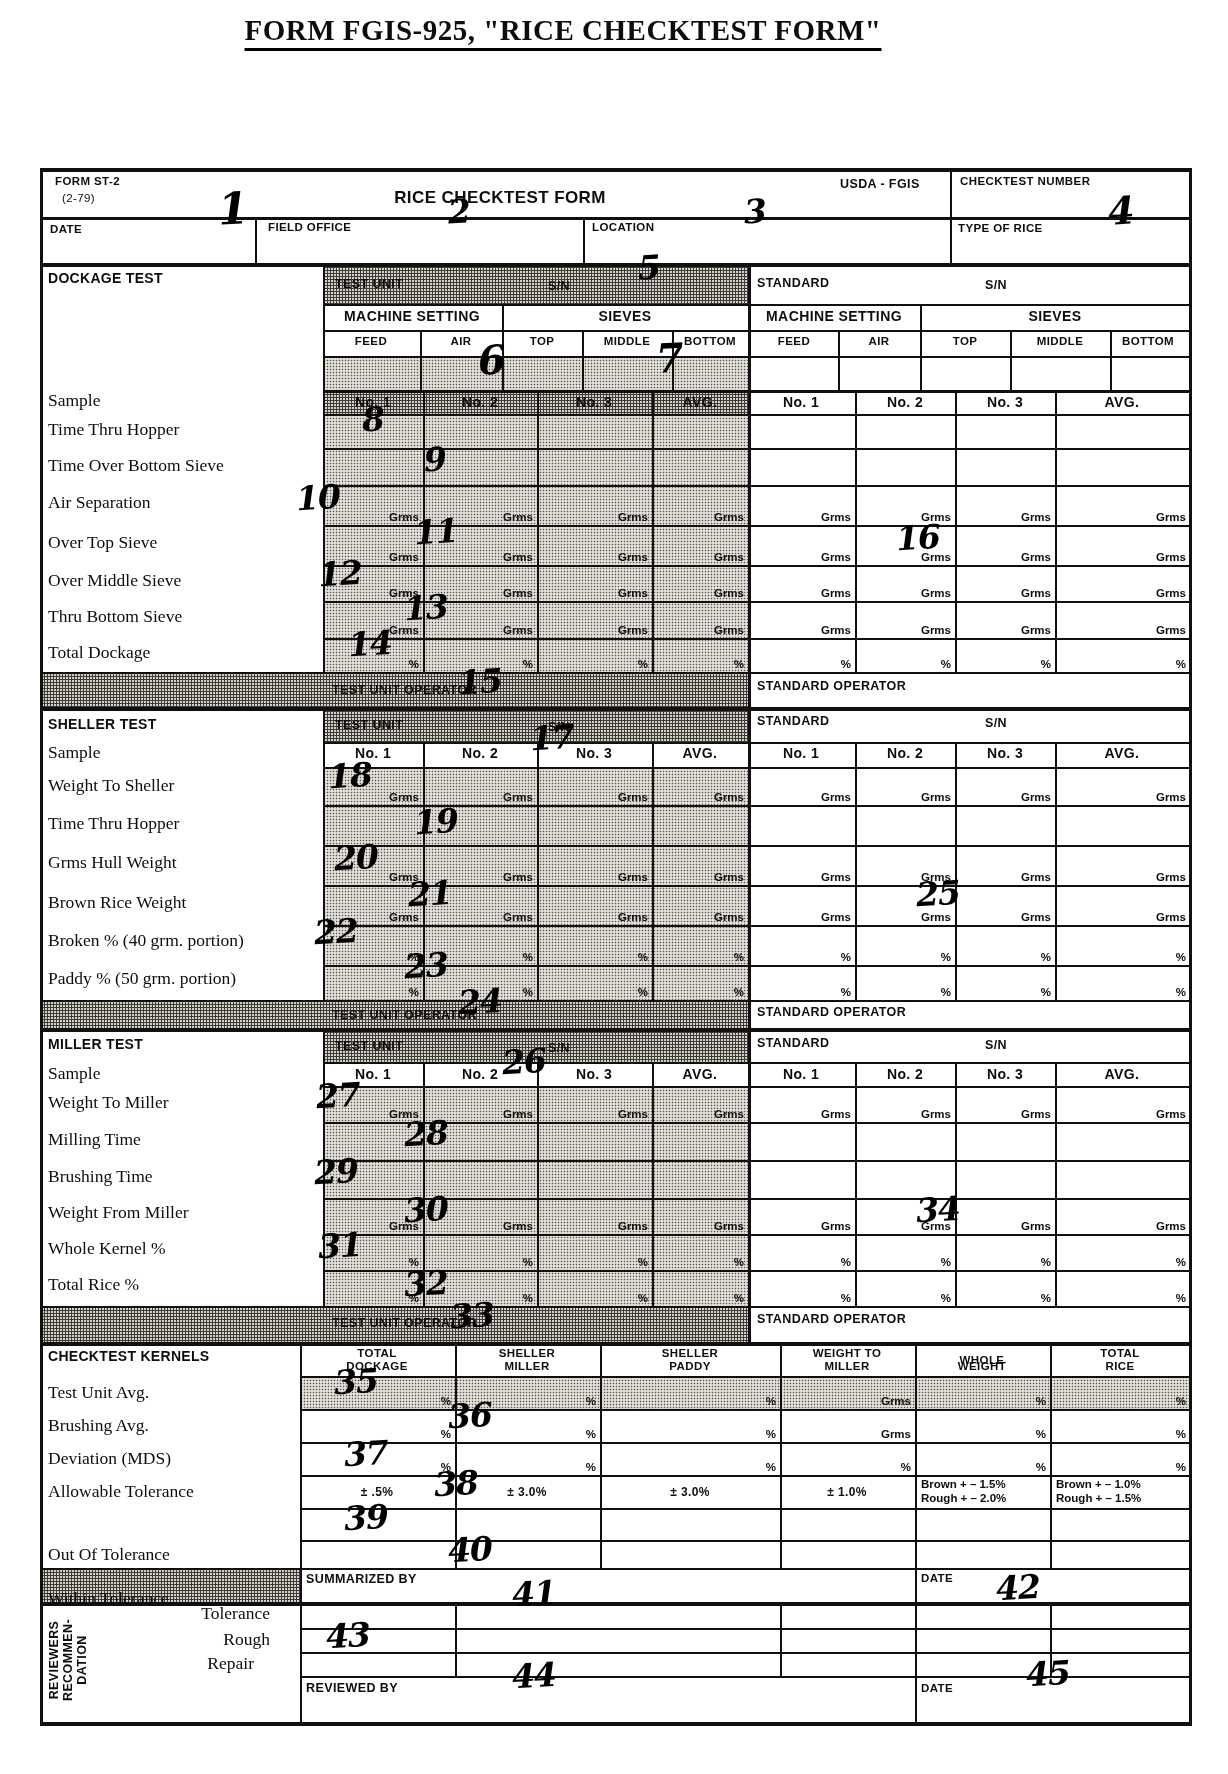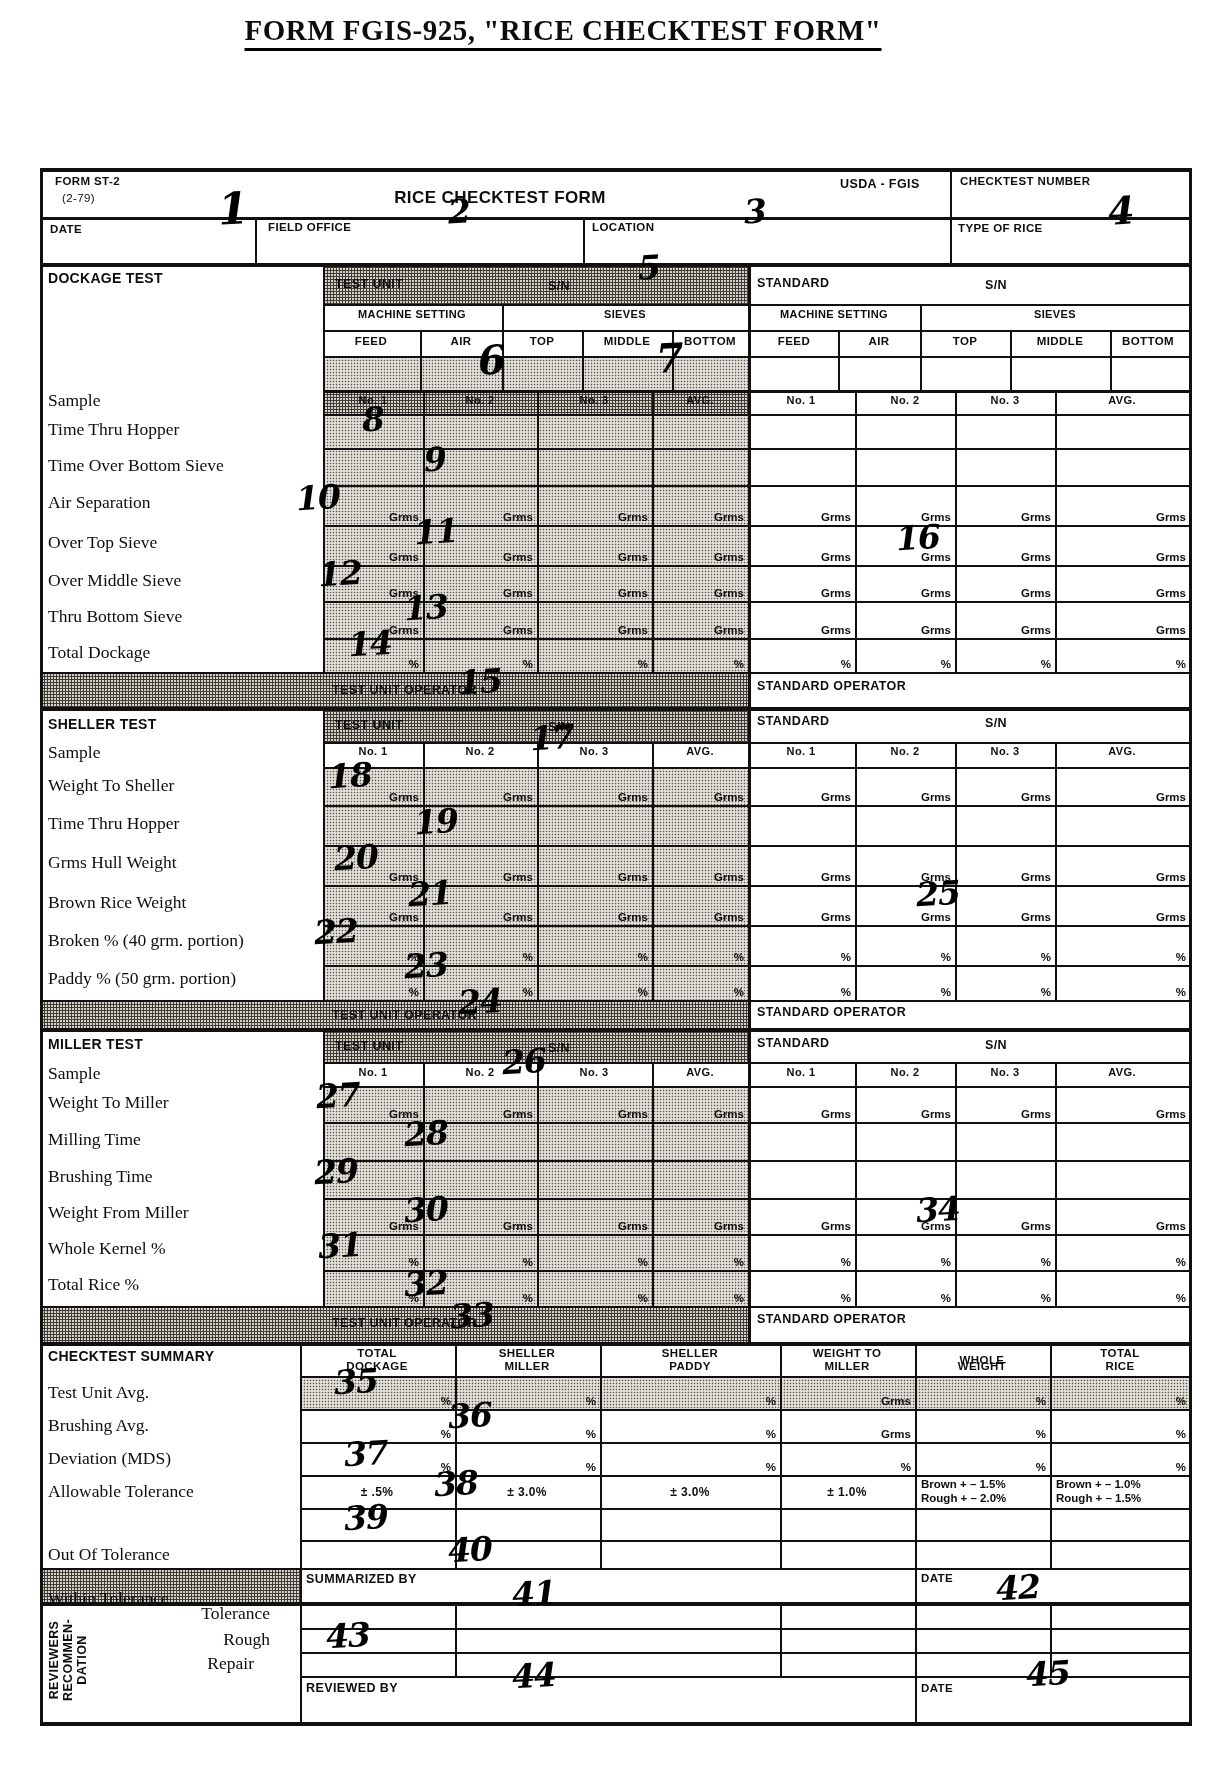--- a/index.html
+++ b/index.html
@@ -3,21 +3,21 @@
 <meta charset="utf-8">
 <style>
   html,body{margin:0;padding:0;background:#ffffff;}
   #canvas{position:relative;width:1228px;height:1774px;background:#fff;font-family:"Liberation Sans",sans-serif;color:#0d0d0d;overflow:hidden;}
   .pgtitle{position:absolute;left:563px;top:14px;transform:translateX(-50%);font-family:"Liberation Serif",serif;font-weight:bold;font-size:29px;letter-spacing:.5px;border-bottom:3px solid #000;padding-bottom:1px;white-space:nowrap;}
   .hl,.vl{position:absolute;background:#101010;}
   .sh,.shd{position:absolute;}
   .sh{background-color:#e3e0da;background-image:radial-gradient(#55504a .8px,transparent 1.05px);background-size:3px 3px;}
   .shd{background-color:#d6d2cb;background-image:radial-gradient(#3e3a34 1px,transparent 1.25px);background-size:3px 3px;}
   .b{position:absolute;font-weight:bold;font-size:12.5px;letter-spacing:.4px;white-space:nowrap;}
-  .bc{position:absolute;transform:translateX(-50%);font-weight:bold;font-size:11px;letter-spacing:.4px;white-space:nowrap;}
+  .bc{position:absolute;transform:translateX(-50%);font-weight:bold;font-size:14px;letter-spacing:.4px;white-space:nowrap;}
   .sm{font-size:11.5px;}
   .rl{position:absolute;font-family:"Liberation Serif",serif;font-size:17.5px;white-space:nowrap;}
   .sec{position:absolute;font-weight:bold;font-size:14px;letter-spacing:.3px;white-space:nowrap;}
   .row{position:absolute;left:323px;width:867px;}
   .srow{position:absolute;left:300px;width:890px;}
   .u{position:absolute;bottom:2px;font-size:11.5px;font-weight:bold;white-space:nowrap;}
   .u1{right:771px}.u2{right:657px}.u3{right:542px}.u4{right:446px}.u5{right:339px}.u6{right:239px}.u7{right:139px}.u8{right:4px}
   .s1{right:739px}.s2{right:594px}.s3{right:414px}.s4{right:279px}.s5{right:144px}.s6{right:4px}
   .tl{position:absolute;font-weight:bold;font-size:11.5px;white-space:nowrap;line-height:13px;}
   .hw{position:absolute;font-family:"DejaVu Serif",serif;font-style:italic;font-weight:bold;font-size:33px;transform:rotate(-3deg);letter-spacing:-1px;color:#000;white-space:nowrap;z-index:5;}
@@ -375,21 +375,21 @@
       <span class="u u3">%</span>
       <span class="u u4">%</span>
       <span class="u u5">%</span>
       <span class="u u6">%</span>
       <span class="u u7">%</span>
       <span class="u u8">%</span>
   </div>
   <span class="b" style="left:332px;top:1316px">TEST UNIT OPERATOR</span>
   <span class="b" style="left:757px;top:1312px">STANDARD OPERATOR</span>
 
-  <span class="sec" style="left:48px;top:1348px">CHECKTEST SUMMARY</span>
+  <span class="sec" style="left:48px;top:1348px">CHECKTEST KERNELS</span>
   <span class="bc sm" style="left:377px;top:1347px">TOTAL</span>
   <span class="bc sm" style="left:377px;top:1360px">DOCKAGE</span>
   <span class="bc sm" style="left:527px;top:1347px">SHELLER</span>
   <span class="bc sm" style="left:527px;top:1360px">MILLER</span>
   <span class="bc sm" style="left:690px;top:1347px">SHELLER</span>
   <span class="bc sm" style="left:690px;top:1360px">PADDY</span>
   <span class="bc sm" style="left:847px;top:1347px">WEIGHT TO</span>
   <span class="bc sm" style="left:847px;top:1360px">MILLER</span>
   <span class="bc sm" style="left:982px;top:1354px">WHOLE</span>
   <span class="bc sm" style="left:982px;top:1360px">WEIGHT</span>

